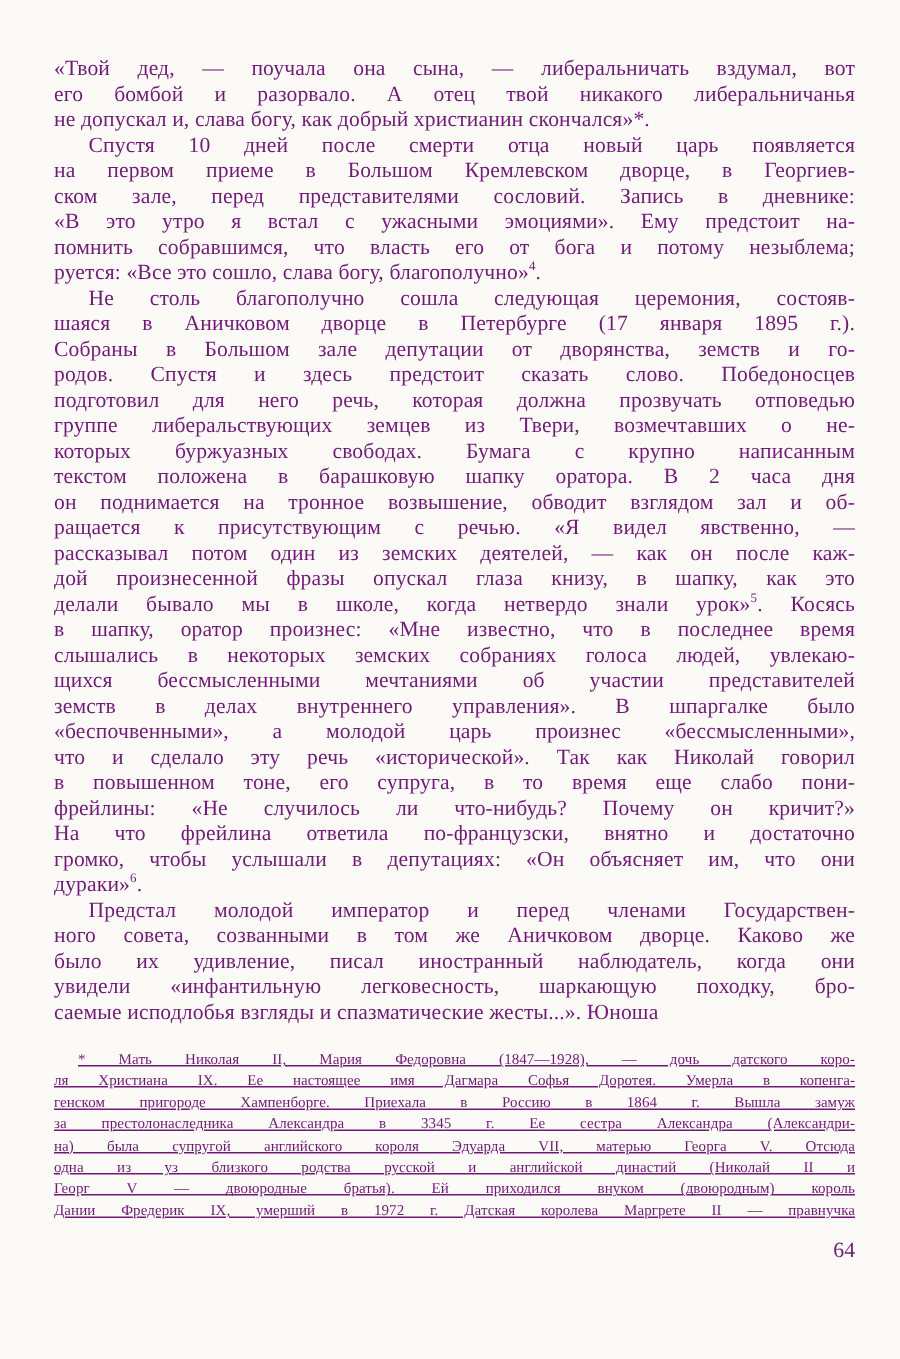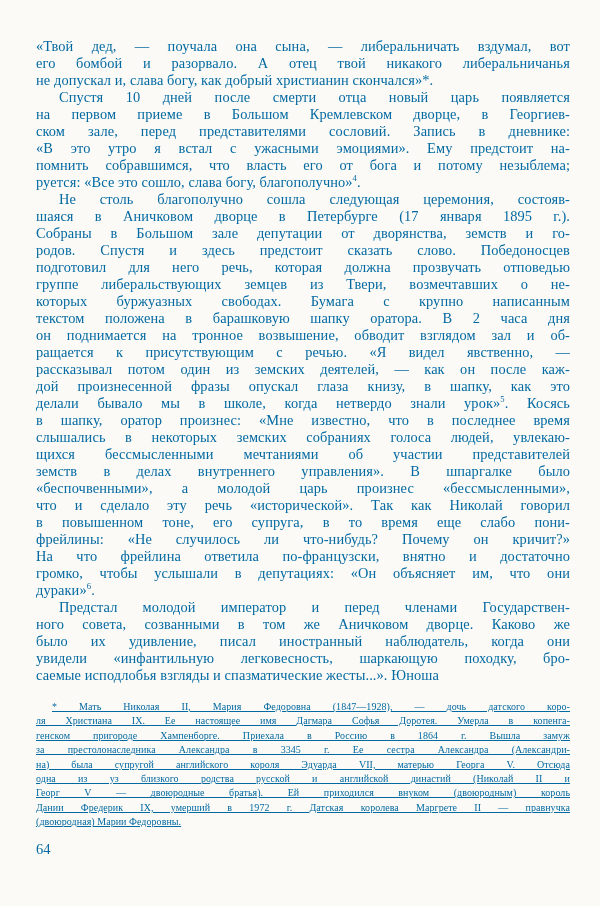--- a/index.html
+++ b/index.html
@@ -5,21 +5,21 @@
   html, body {
     margin: 0;
     padding: 0;
     background: #fbfaf7;
   }
   .page {
     position: relative;
     width: 600px;
     height: 906px;
     background: #fbfaf7;
-    color: #0369a1;
+    color: #701a75;
     font-family: "Liberation Serif", "DejaVu Serif", serif;
     box-sizing: border-box;
     padding: 38px 30px 7px 36px;
     overflow: hidden;
   }
   .main-text {
     font-size: 14.4px;
     line-height: 17px;
     letter-spacing: 0.1px;
   }
@@ -45,21 +45,21 @@
     line-height: 14.4px;
     letter-spacing: 0.05px;
     text-decoration: underline;
   }
   .footnote .ln.first {
     text-indent: 16px;
   }
   .page-number {
     margin-top: 11px;
     font-size: 14.5px;
-    text-align: left;
+    text-align: right;
   }
 </style>
 </head>
 <body>
 
 <div class="page">
   <div class="main-text">
       <div class="para">
         <div class="ln">«Твой дед, — поучала она сына, — либеральничать вздумал, вот</div>
         <div class="ln">его бомбой и разорвало. А отец твой никакого либеральничанья</div>
@@ -109,16 +109,15 @@
     </div>
   <div class="footnote">
       <div class="ln first">* Мать Николая II, Мария Федоровна (1847—1928), — дочь датского коро-</div>
       <div class="ln">ля Христиана IX. Ее настоящее имя Дагмара Софья Доротея. Умерла в копенга-</div>
       <div class="ln">генском пригороде Хампенборге. Приехала в Россию в 1864 г. Вышла замуж</div>
       <div class="ln">за престолонаследника Александра в 3345 г. Ее сестра Александра (Александри-</div>
       <div class="ln">на) была супругой английского короля Эдуарда VII, матерью Георга V. Отсюда</div>
       <div class="ln">одна из уз близкого родства русской и английской династий (Николай II и</div>
       <div class="ln">Георг V — двоюродные братья). Ей приходился внуком (двоюродным) король</div>
       <div class="ln">Дании Фредерик IX, умерший в 1972 г. Датская королева Маргрете II — правнучка</div>
-      <div class="ln end">(двоюродная) Марии Федоровны.</div>
     </div>
   <div class="page-number">64</div>
 </div>
 
 </body></html>

